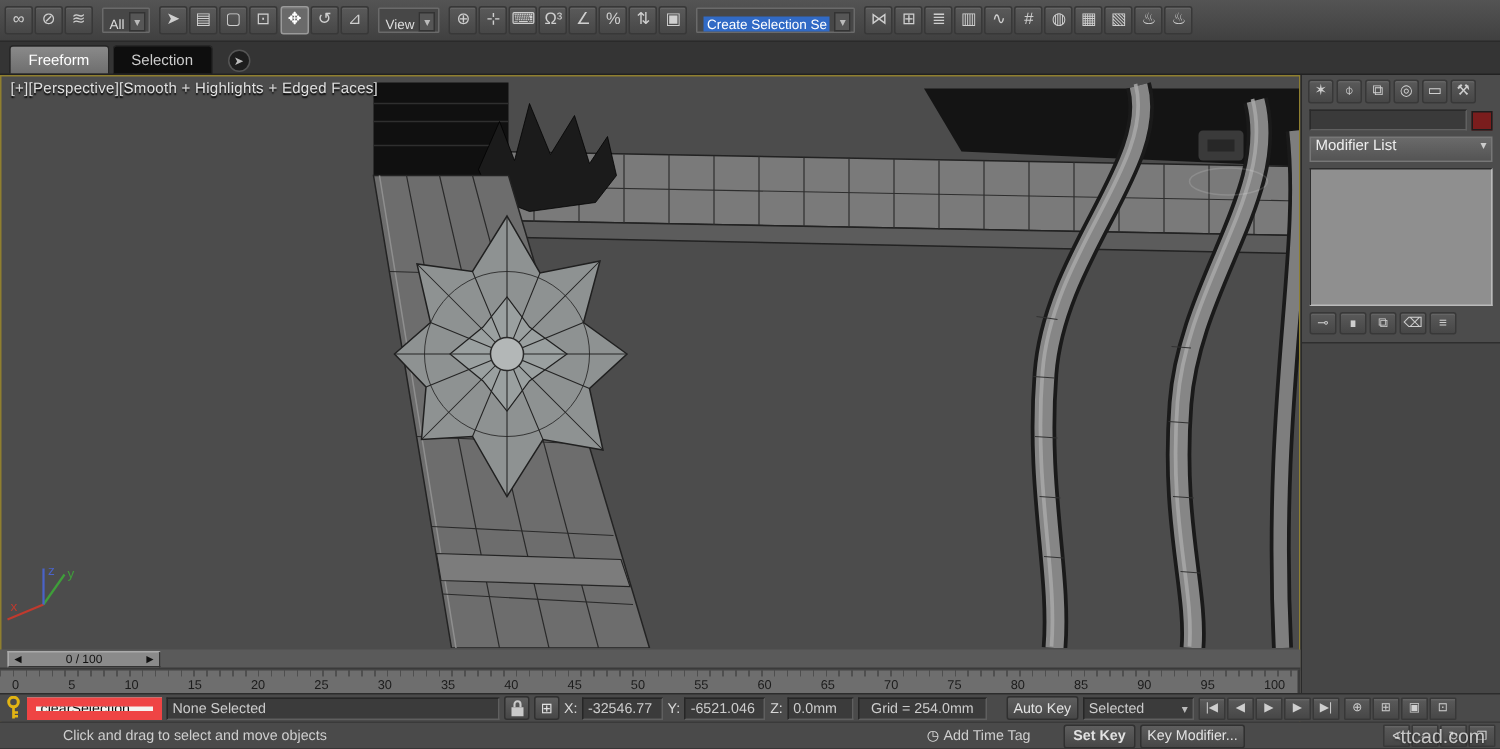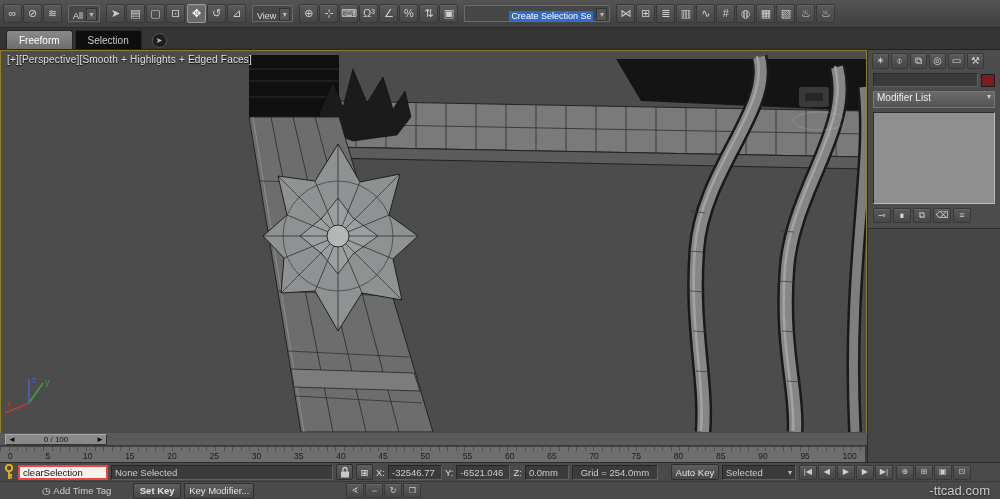--- a/index.html
+++ b/index.html
@@ -13,21 +13,21 @@
   .tb-group{display:flex;align-items:center;gap:1px;}
   .icon{width:19px;height:19px;display:flex;align-items:center;justify-content:center;
     color:#cfcfcf;font-size:11px;line-height:1;background:linear-gradient(#5a5a5a,#474747);
     border:1px solid #383838;border-radius:2px;box-shadow:inset 0 1px rgba(255,255,255,.07);}
   .icon.active{background:#6a6a6a;border:1px solid #9a9a9a;color:#fff;}
   .tb-select{height:17px;display:flex;align-items:flex-end;background:#474747;
     border:1px solid #6a6a6a;border-radius:1px;color:#ddd;font-size:9px;
     padding:0 2px 0 4px;margin:0 4px;gap:3px;}
   .tb-select .arrow{color:#bbb;font-size:8px;background:#565656;border:1px solid #333;
     width:11px;height:13px;display:flex;align-items:center;justify-content:center;}
-  .tb-select.sel-highlight .val{background:#316ac5;color:#fff;padding:0 2px;margin-left:40px;}
+  .tb-select.sel-highlight .val{background:#316ac5;color:#fff;padding:0 2px;}
 
   
   #ribbon{position:absolute;left:0;top:28px;width:1000px;height:22px;background:#343434;
     display:flex;align-items:stretch;gap:2px;padding:2px 0 0 6px;border-bottom:1px solid #222;}
   .ribbon-tab{display:flex;align-items:center;padding:0 12px;font-size:10px;
     border:1px solid #262626;border-bottom:none;border-radius:3px 3px 0 0;}
   .ribbon-tab.normal{background:linear-gradient(#585858,#464646);color:#e6e6e6;}
   .ribbon-tab.active{background:linear-gradient(#8a8a8a,#6e6e6e);color:#ffffff;}
   .ribbon-tab.dark{background:#0e0e0e;color:#cccccc;}
   .ribbon-expand{width:15px;height:15px;margin:2px 0 0 8px;border-radius:50%;
@@ -74,21 +74,21 @@
   .tick{font-size:8.5px;color:#1c1c1c;line-height:1;}
 
   
   #status1{position:absolute;left:0;top:462px;width:1000px;height:19px;background:#4a4a4a;
     border-top:1px solid #2c2c2c;display:flex;align-items:center;gap:3px;padding:0 3px;}
   #status2{position:absolute;left:0;top:481px;width:1000px;height:18px;background:#4a4a4a;
     border-top:1px solid #3a3a3a;display:flex;align-items:center;gap:3px;padding:0 3px;}
   .field{background:#3b3b3b;border:1px solid #262626;border-bottom-color:#5f5f5f;
     border-right-color:#5f5f5f;color:#ccc;font-size:9.5px;height:15px;
     display:flex;align-items:center;padding:0 3px;white-space:nowrap;overflow:hidden;}
-  .listener{background:#f4f2ee;color:#111;border:2px solid #ef4444;}
+  .listener{background:#f4f2ee;color:#111;border:6px solid #ef4444;}
   .sb-label{color:#d8d8d8;font-size:9.5px;}
   .sb-btn{background:linear-gradient(#5e5e5e,#474747);border:1px solid #303030;color:#e2e2e2;
     font-size:9.5px;height:16px;display:flex;align-items:center;justify-content:center;
     padding:0 5px;border-radius:2px;white-space:nowrap;}
   .mini{width:17px;padding:0;}
   .pb .icon,.nav .icon{width:18px;height:15px;font-size:8px;border-radius:1px;}
   .pb,.nav{display:flex;gap:1px;}
   .prompt{color:#cfcfcf;font-size:9.5px;}
   .dd-arrow{margin-left:auto;font-size:8px;color:#bbb;}
   #watermark{position:absolute;right:10px;bottom:1px;font-size:13px;color:rgba(235,235,235,.8);
@@ -320,20 +320,21 @@
     <div class="nav">
         <span class="icon">⊕</span>
         <span class="icon">⊞</span>
         <span class="icon">▣</span>
         <span class="icon">⊡</span>
       </div>
   </div>
 
   <div id="status2">
     <div style="width:36px;"></div>
+    <div class="prompt" style="flex:1;">Click and drag to select and move objects</div>
     <span class="sb-label">◷</span>
     <div class="prompt">Add Time Tag</div>
     <div style="width:16px;"></div>
     <div class="sb-btn" style="width:48px;font-weight:bold;">Set Key</div>
     <div class="sb-btn" style="width:70px;">Key Modifier...</div>
     <div style="width:86px;"></div>
     <div class="nav">
         <span class="icon">∢</span>
         <span class="icon">⇔</span>
         <span class="icon">↻</span>

